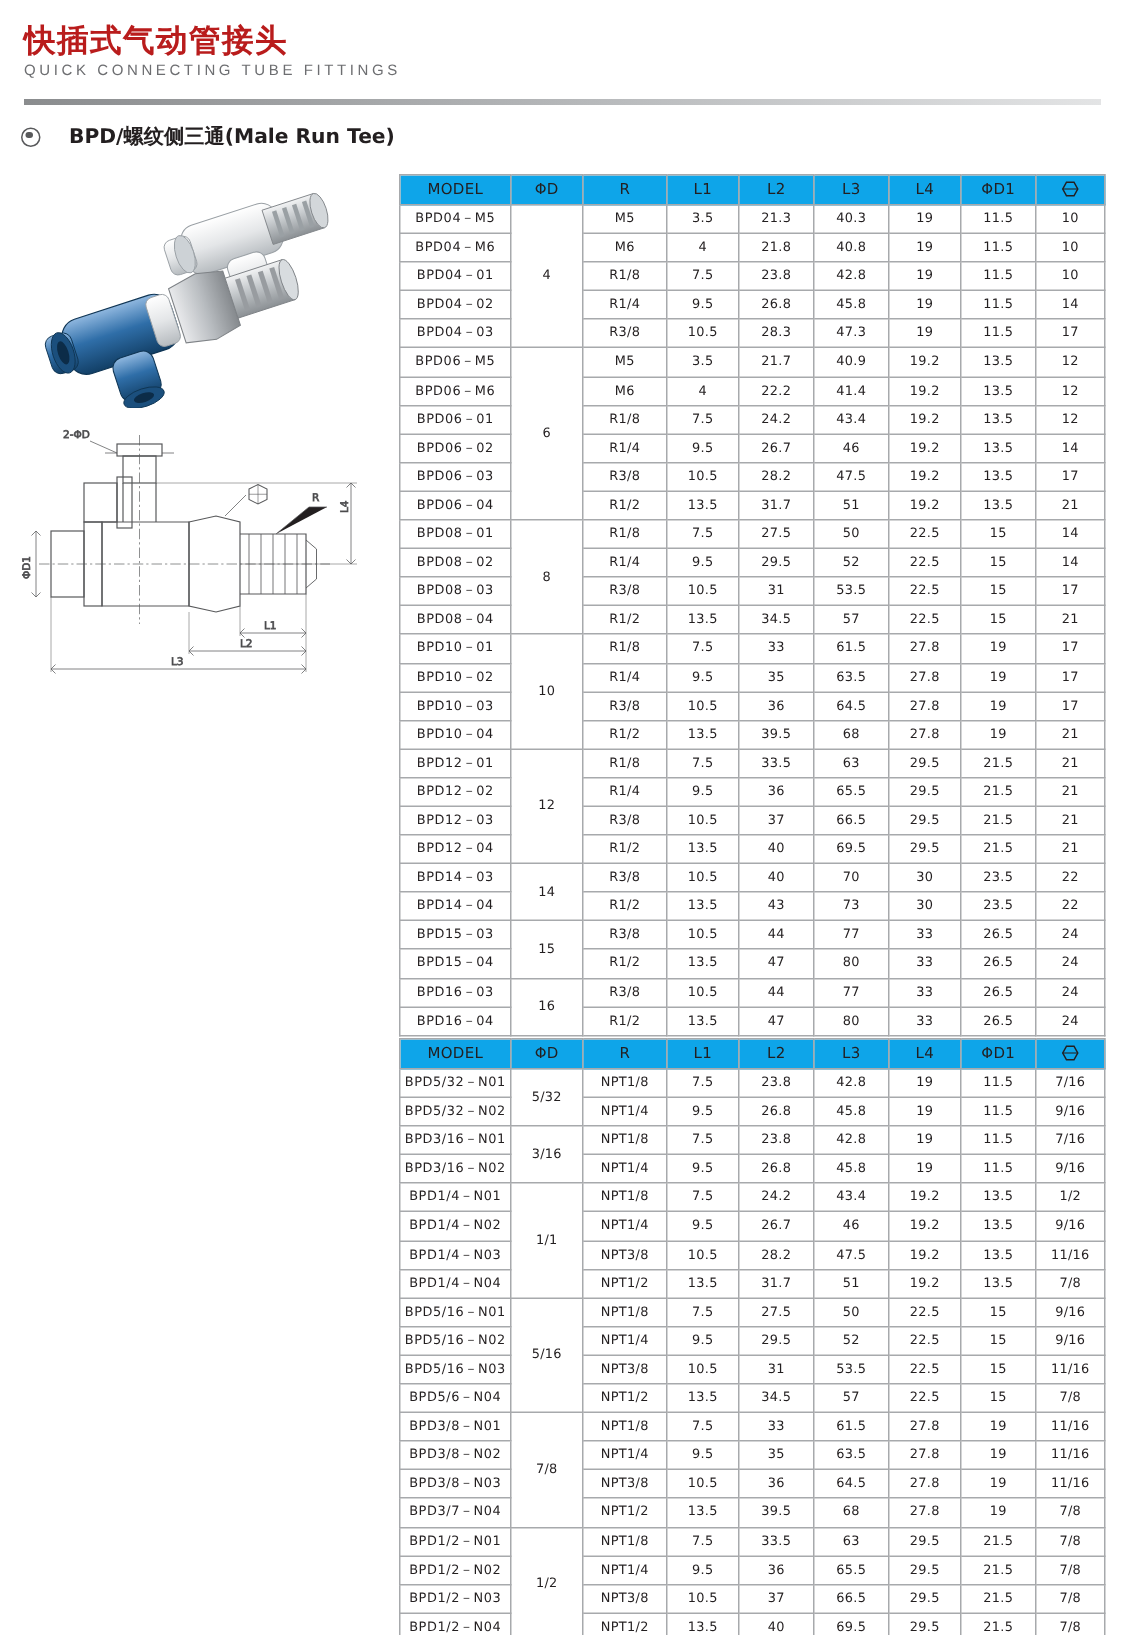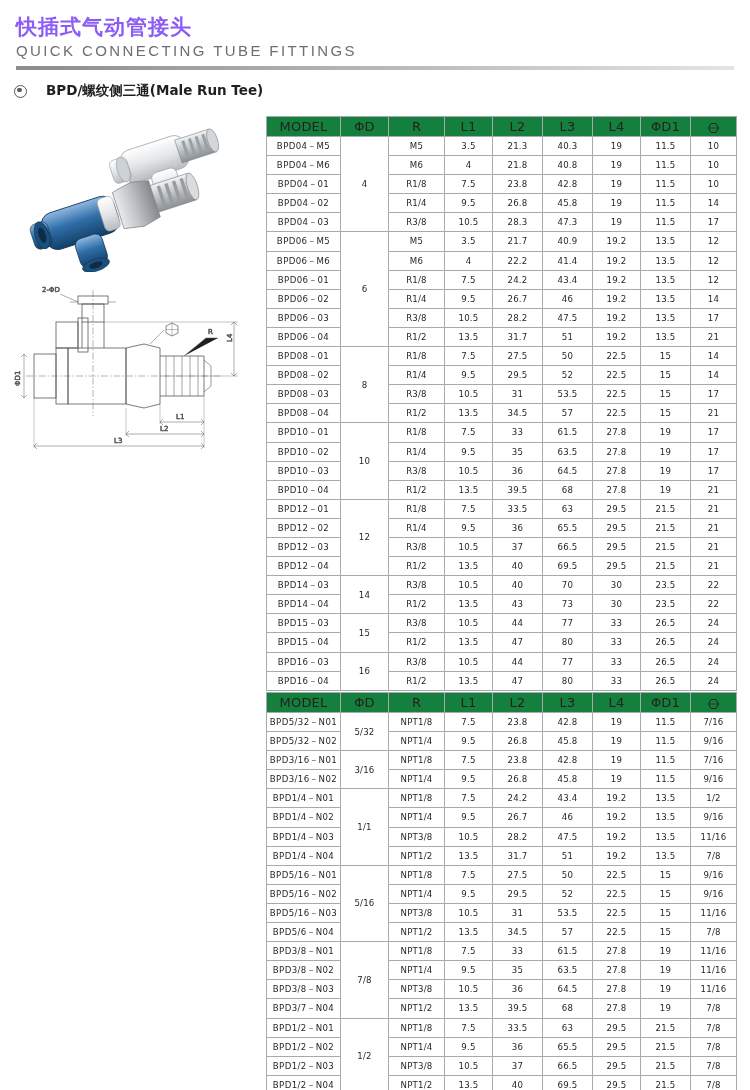--- a/index.html
+++ b/index.html
@@ -25,25 +25,25 @@
     position: absolute;
     left: 16px;
     top: 14px;
     width: 718px;
   }
   .header .cn-title {
     font-family: "DejaVu Sans", sans-serif;
     font-size: 21px;
     font-weight: bold;
     letter-spacing: 1px;
-    color: #8b5cf6;
+    color: #b91c1c;
     line-height: 26px;
   }
   .header .en-title {
-    font-size: 15px;
+    font-size: 10px;
     letter-spacing: 2.4px;
     color: #6d6e71;
     margin-top: 2px;
     font-weight: normal;
   }
   .header-rule {
     position: absolute;
     left: 16px;
     top: 66px;
     width: 718px;
@@ -114,23 +114,23 @@
   table.spec th, table.spec td {
     border: 1px solid #a7a9ac;
     text-align: center;
     vertical-align: middle;
     padding: 0;
     height: 18.1px;
     line-height: 18.1px;
     letter-spacing: 0.2px;
   }
   table.spec thead th {
-    background: #15803d;
+    background: #0ea5e9;
     font-weight: normal;
-    font-size: 13px;
+    font-size: 10px;
     height: 19px;
     line-height: 19px;
   }
   table.spec td.model {
     letter-spacing: 0.4px;
     margin-left: 28px;
   }
   table.spec td.group {
     background: #ffffff;
   }

